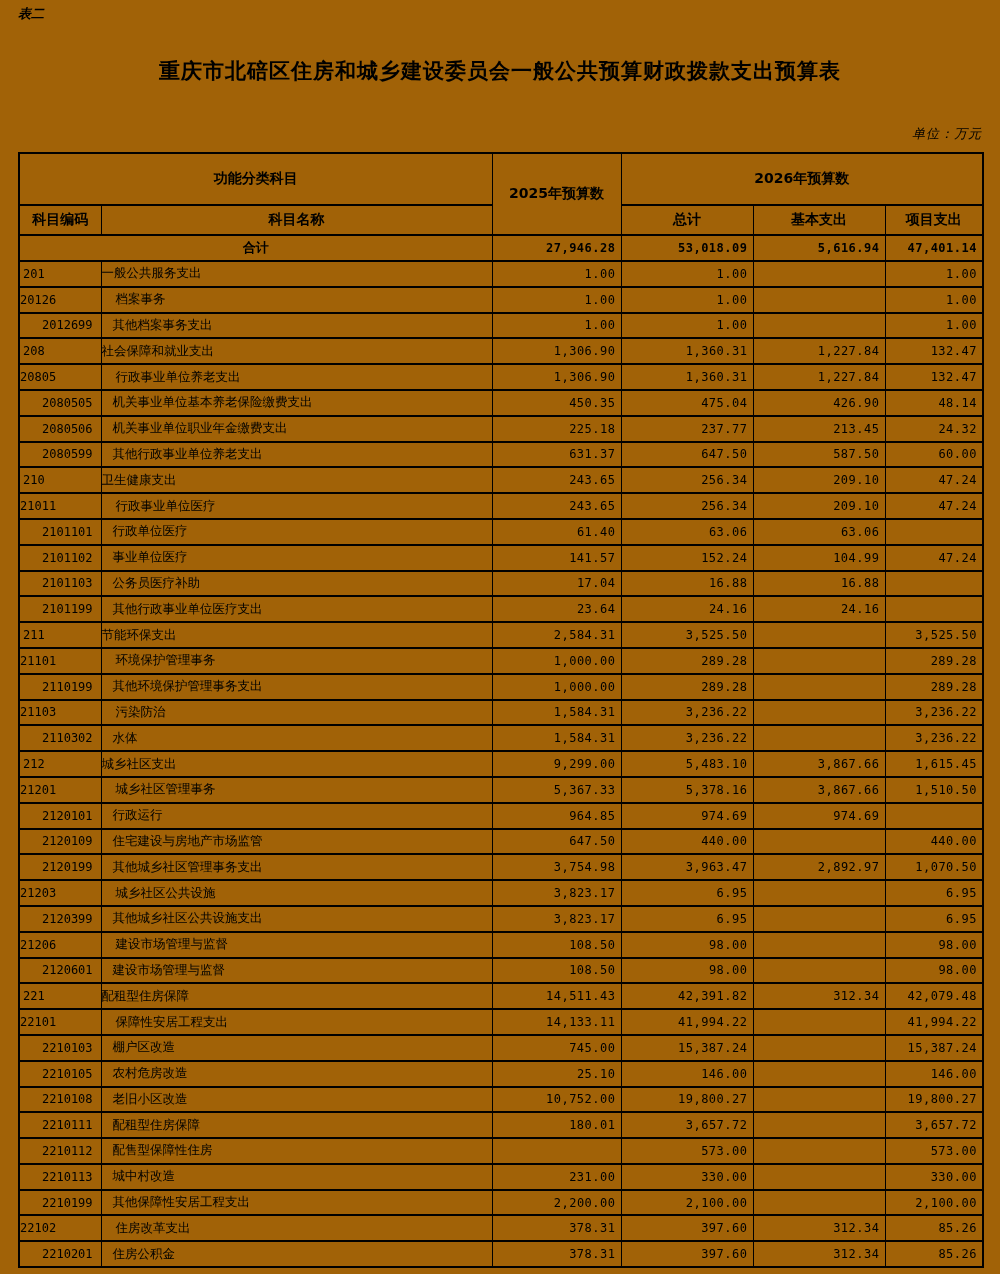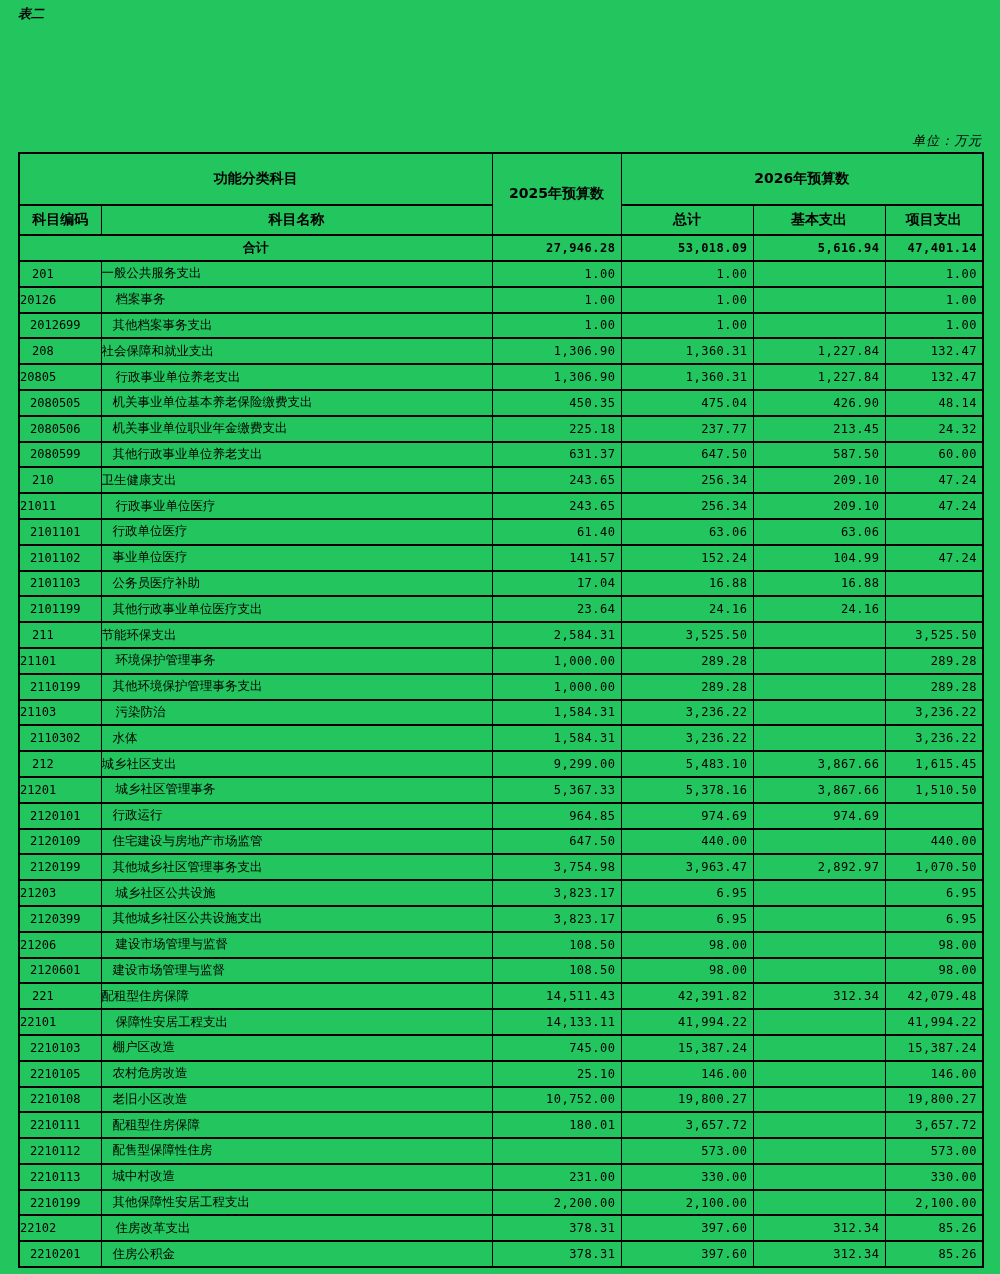--- a/index.html
+++ b/index.html
@@ -9,21 +9,21 @@
     width: 1000px;
     height: 1274px;
     overflow: hidden;
     font-family: "DejaVu Sans", sans-serif;
     color: #000;
   }
   .page {
     position: relative;
     width: 1000px;
     height: 1274px;
-    background: #22c55e;
+    background: #a16207;
   }
   .corner-label {
     position: absolute;
     left: 18px;
     top: 5px;
     font-family: "DejaVu Serif", serif;
     font-style: italic;
     font-weight: bold;
     font-size: 13px;
   }
@@ -33,21 +33,21 @@
     left: 0;
     width: 100%;
     margin: 0;
     text-align: center;
     font-size: 21px;
     font-weight: bold;
     letter-spacing: 1px;
   }
   .unit-note {
     position: absolute;
-    top: 132px;
+    top: 125px;
     right: 18px;
     font-family: "DejaVu Serif", serif;
     font-style: italic;
     font-size: 13px;
     letter-spacing: 1px;
   }
   table.budget {
     position: absolute;
     left: 18px;
     top: 152px;
@@ -91,43 +91,44 @@
     font-size: 12.5px;
     text-align: left;
   }
   td.num {
     font-family: "DejaVu Sans Mono", monospace;
     font-size: 12px;
     text-align: right;
     padding-right: 5px;
     letter-spacing: 0.5px;
   }
-  td.code.l1 { padding-left: 12px;  }
+  td.code.l1 { padding-left: 3px;  }
   td.code.l2 { }
-  td.code.l3 { padding-left: 10px; }
+  td.code.l3 { padding-left: 22px; }
   td.name.l1 {  }
   td.name.l2 { padding-left: 14px; }
   td.name.l3 { padding-left: 11px; }
 
   tr.total-row td {
     font-weight: bold;
     margin-left: 18px;
   }
   td.total-label {
     text-align: center;
     font-size: 13px;
   }
 </style>
 </head>
 <body>
 
 <div class="page">
 
   <div class="corner-label">表二</div>
 
+  <h1 class="doc-title">重庆市北碚区住房和城乡建设委员会一般公共预算财政拨款支出预算表</h1>
 
   <div class="unit-note">单位：万元</div>
 
   <table class="budget">
     <colgroup>
       <col class="c-code">
       <col class="c-name">
       <col class="c-2025">
       <col class="c-total">
       <col class="c-basic">

